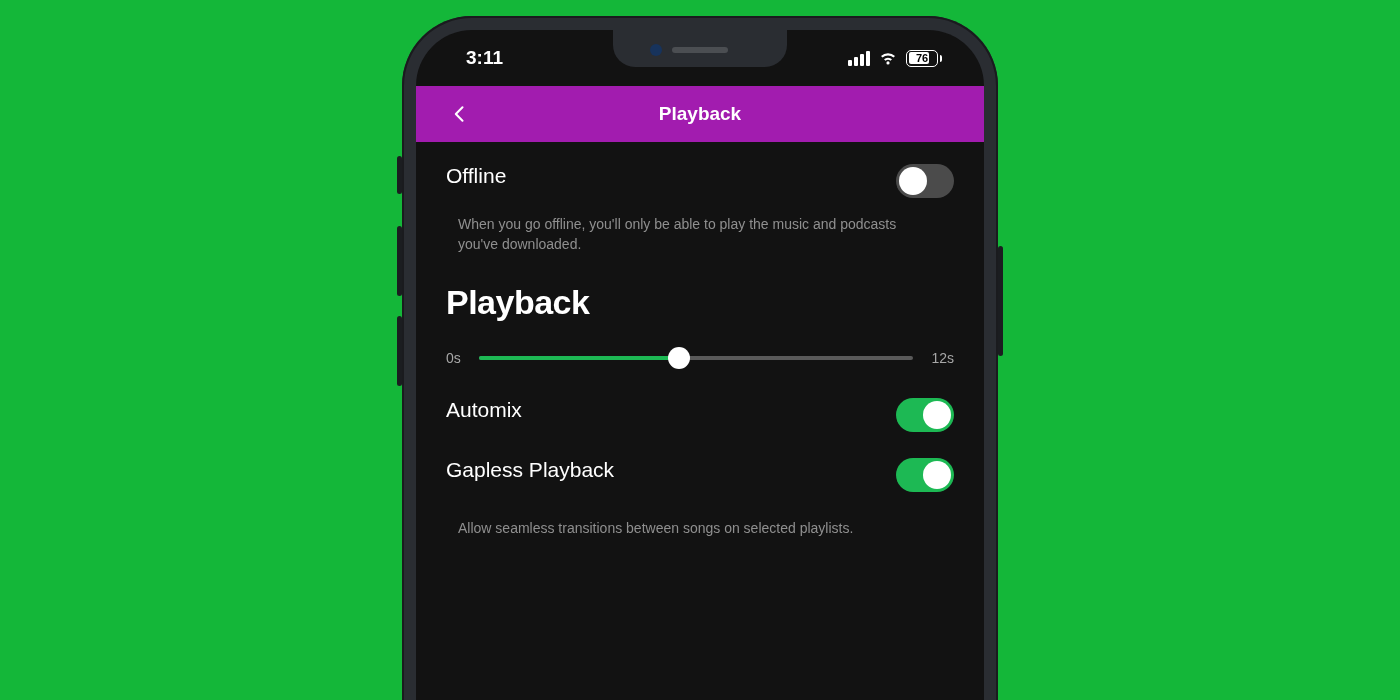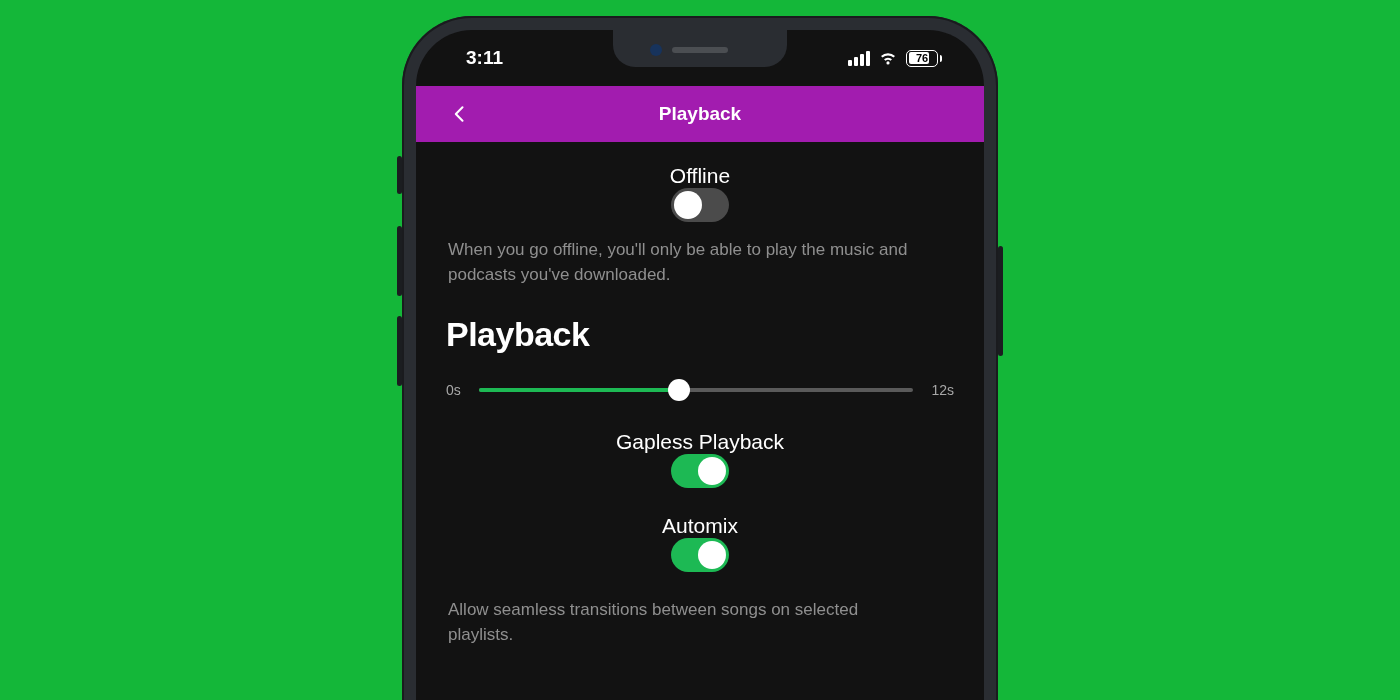--- a/index.html
+++ b/index.html
@@ -172,23 +172,21 @@
     font-weight: 700;
   }
 
   .content {
     padding: 22px 30px 0 30px;
     color: #fff;
   }
   .row {
     display: flex;
     justify-content: space-between;
-    align-items: center;
     margin-bottom: 8px;
-    flex-direction: column;
   }
   .row-label {
     font-size: 21px;
     font-weight: 400;
     color: #fff;
   }
   .toggle {
     width: 58px;
     height: 34px;
     border-radius: 17px;
@@ -203,23 +201,23 @@
     background: #fff;
     border-radius: 50%;
     position: absolute;
     top: 3px;
   }
   .toggle.off .knob { left: 3px; }
   .toggle.on .knob { right: 3px; }
 
   .desc {
     color: #8f8f8f;
-    font-size: 17px;
+    font-size: 14px;
     line-height: 1.45;
-    margin: 16px 0 28px 2px;
+    margin: 16px 0 28px 12px;
     max-width: 480px;
   }
 
   .section-title {
     font-size: 34px;
     font-weight: 800;
     letter-spacing: -0.5px;
     margin-bottom: 28px;
   }
 
@@ -325,29 +323,29 @@
       <div class="slider-row">
         <div class="slider-label">0s</div>
         <div class="slider-track">
           <div class="slider-fill"></div>
           <div class="slider-thumb"></div>
         </div>
         <div class="slider-label">12s</div>
       </div>
 
       <div class="row row-gap">
+        <div class="row-label">Automix</div>
+        <div class="toggle on">
+          <div class="knob"></div>
+        </div>
+      </div>
+
+      <div class="row row-gap">
         <div class="row-label">Gapless Playback</div>
         <div class="toggle on">
           <div class="knob"></div>
         </div>
       </div>
-
-      <div class="row row-gap">
-        <div class="row-label">Automix</div>
-        <div class="toggle on">
-          <div class="knob"></div>
-        </div>
-      </div>
       <div class="desc">Allow seamless transitions between songs on selected playlists.</div>
 
     </div>
   </div>
 </div>
 
 </body></html>

